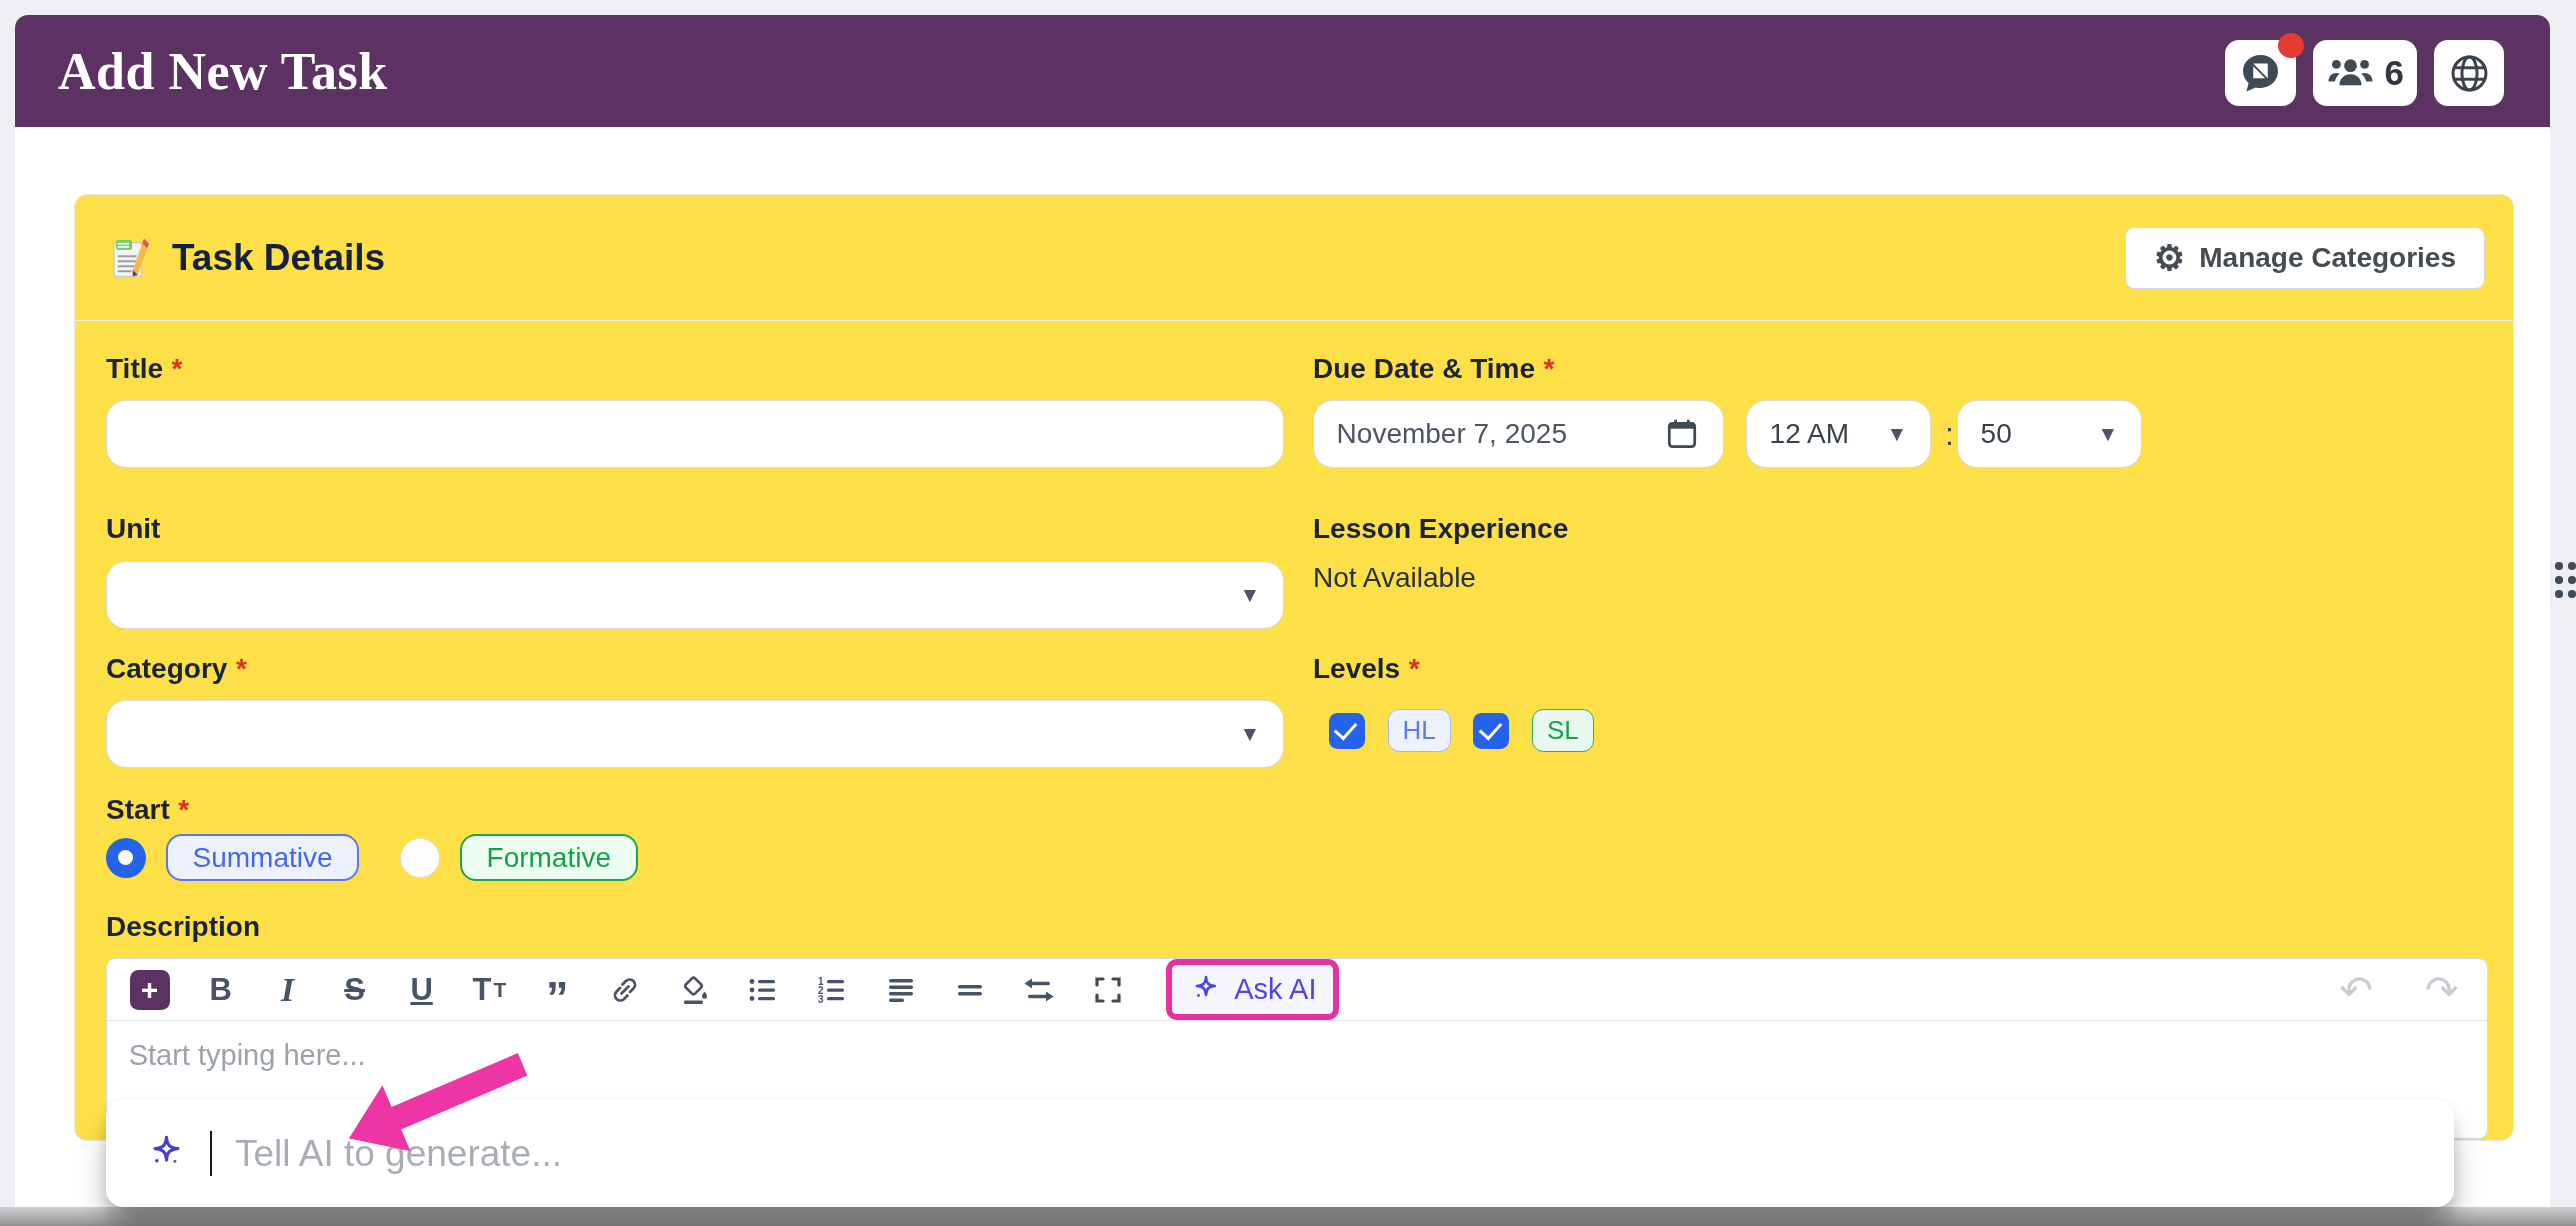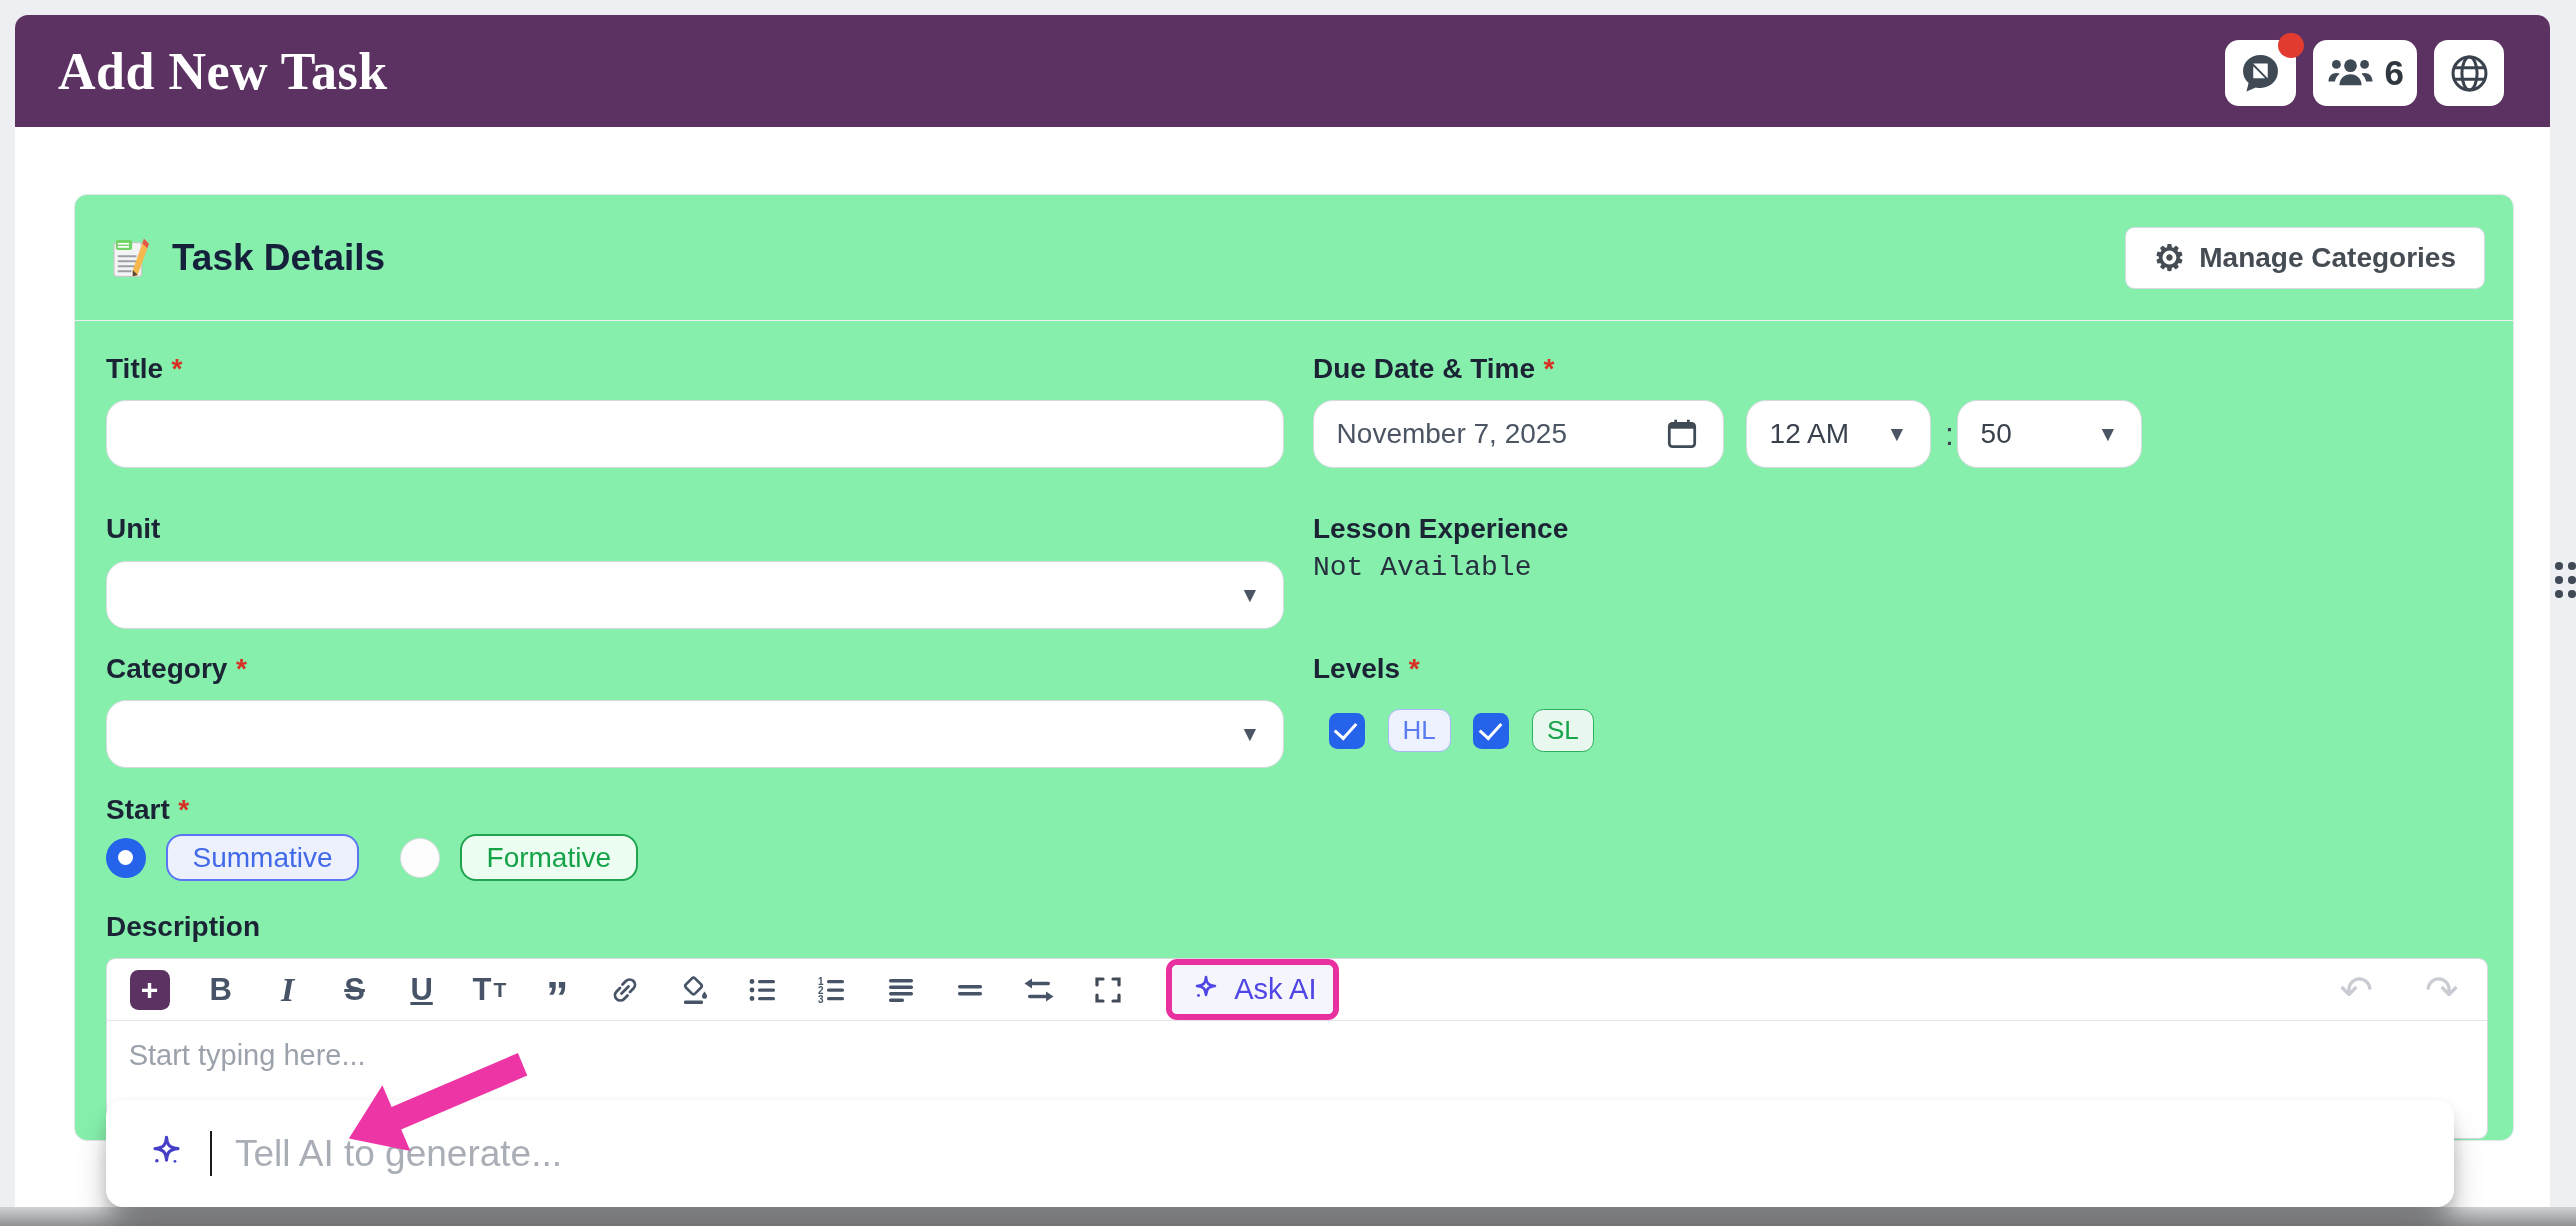--- a/index.html
+++ b/index.html
@@ -32,21 +32,21 @@
   }
   .hbtn .notif-dot {
     position:absolute; top:-7.5px; right:-7.5px; width:25.4px; height:25.4px;
     border-radius:50%; background:#e23b30;
   }
   .hbtn .count { font-size:35px; font-weight:600; color:#2f3740; }
 
   
   .card {
     position:absolute; left:59px; top:179px; width:2440px; height:947px;
-    background:#86efac; border:1.4px solid #e4e7ec; border-radius:13px;
+    background:#fde047; border:1.4px solid #e4e7ec; border-radius:13px;
   }
   .card-header {
     position:absolute; left:0; top:0; width:100%; height:126px;
     border-bottom:1.4px solid #edeff2;
     display:flex; align-items:center; padding:0 28px 0 35px;
   }
   .card-title-wrap { display:flex; align-items:center; gap:19px; }
   .card-title { font-size:37px; font-weight:800; color:#15203a; }
   .manage-btn {
     margin-left:auto; height:62px; background:#fff; border:1.4px solid #d8dbe0;
@@ -271,21 +271,21 @@
       <span>50</span>
       <span class="caret">▼</span>
     </div>
 
     <div class="field-label" style="left:31px; top:318px;">Unit</div>
     <div class="t-select" style="left:31px; top:366px; width:1178px;">
       <span class="caret">▼</span>
     </div>
 
     <div class="field-label" style="left:1238px; top:318px;">Lesson Experience</div>
-    <div class="plain-value" style="left:1238px; top:357px;font-family:Liberation Mono, monospace;">Not Available</div>
+    <div class="plain-value" style="left:1238px; top:367px;">Not Available</div>
 
     <div class="field-label" style="left:31px; top:458px;">
       <span>Category</span><span class="req">*</span>
     </div>
     <div class="t-select" style="left:31px; top:505px; width:1178px;">
       <span class="caret">▼</span>
     </div>
 
     <div class="field-label" style="left:1238px; top:458px;">
       <span>Levels</span><span class="req">*</span>

